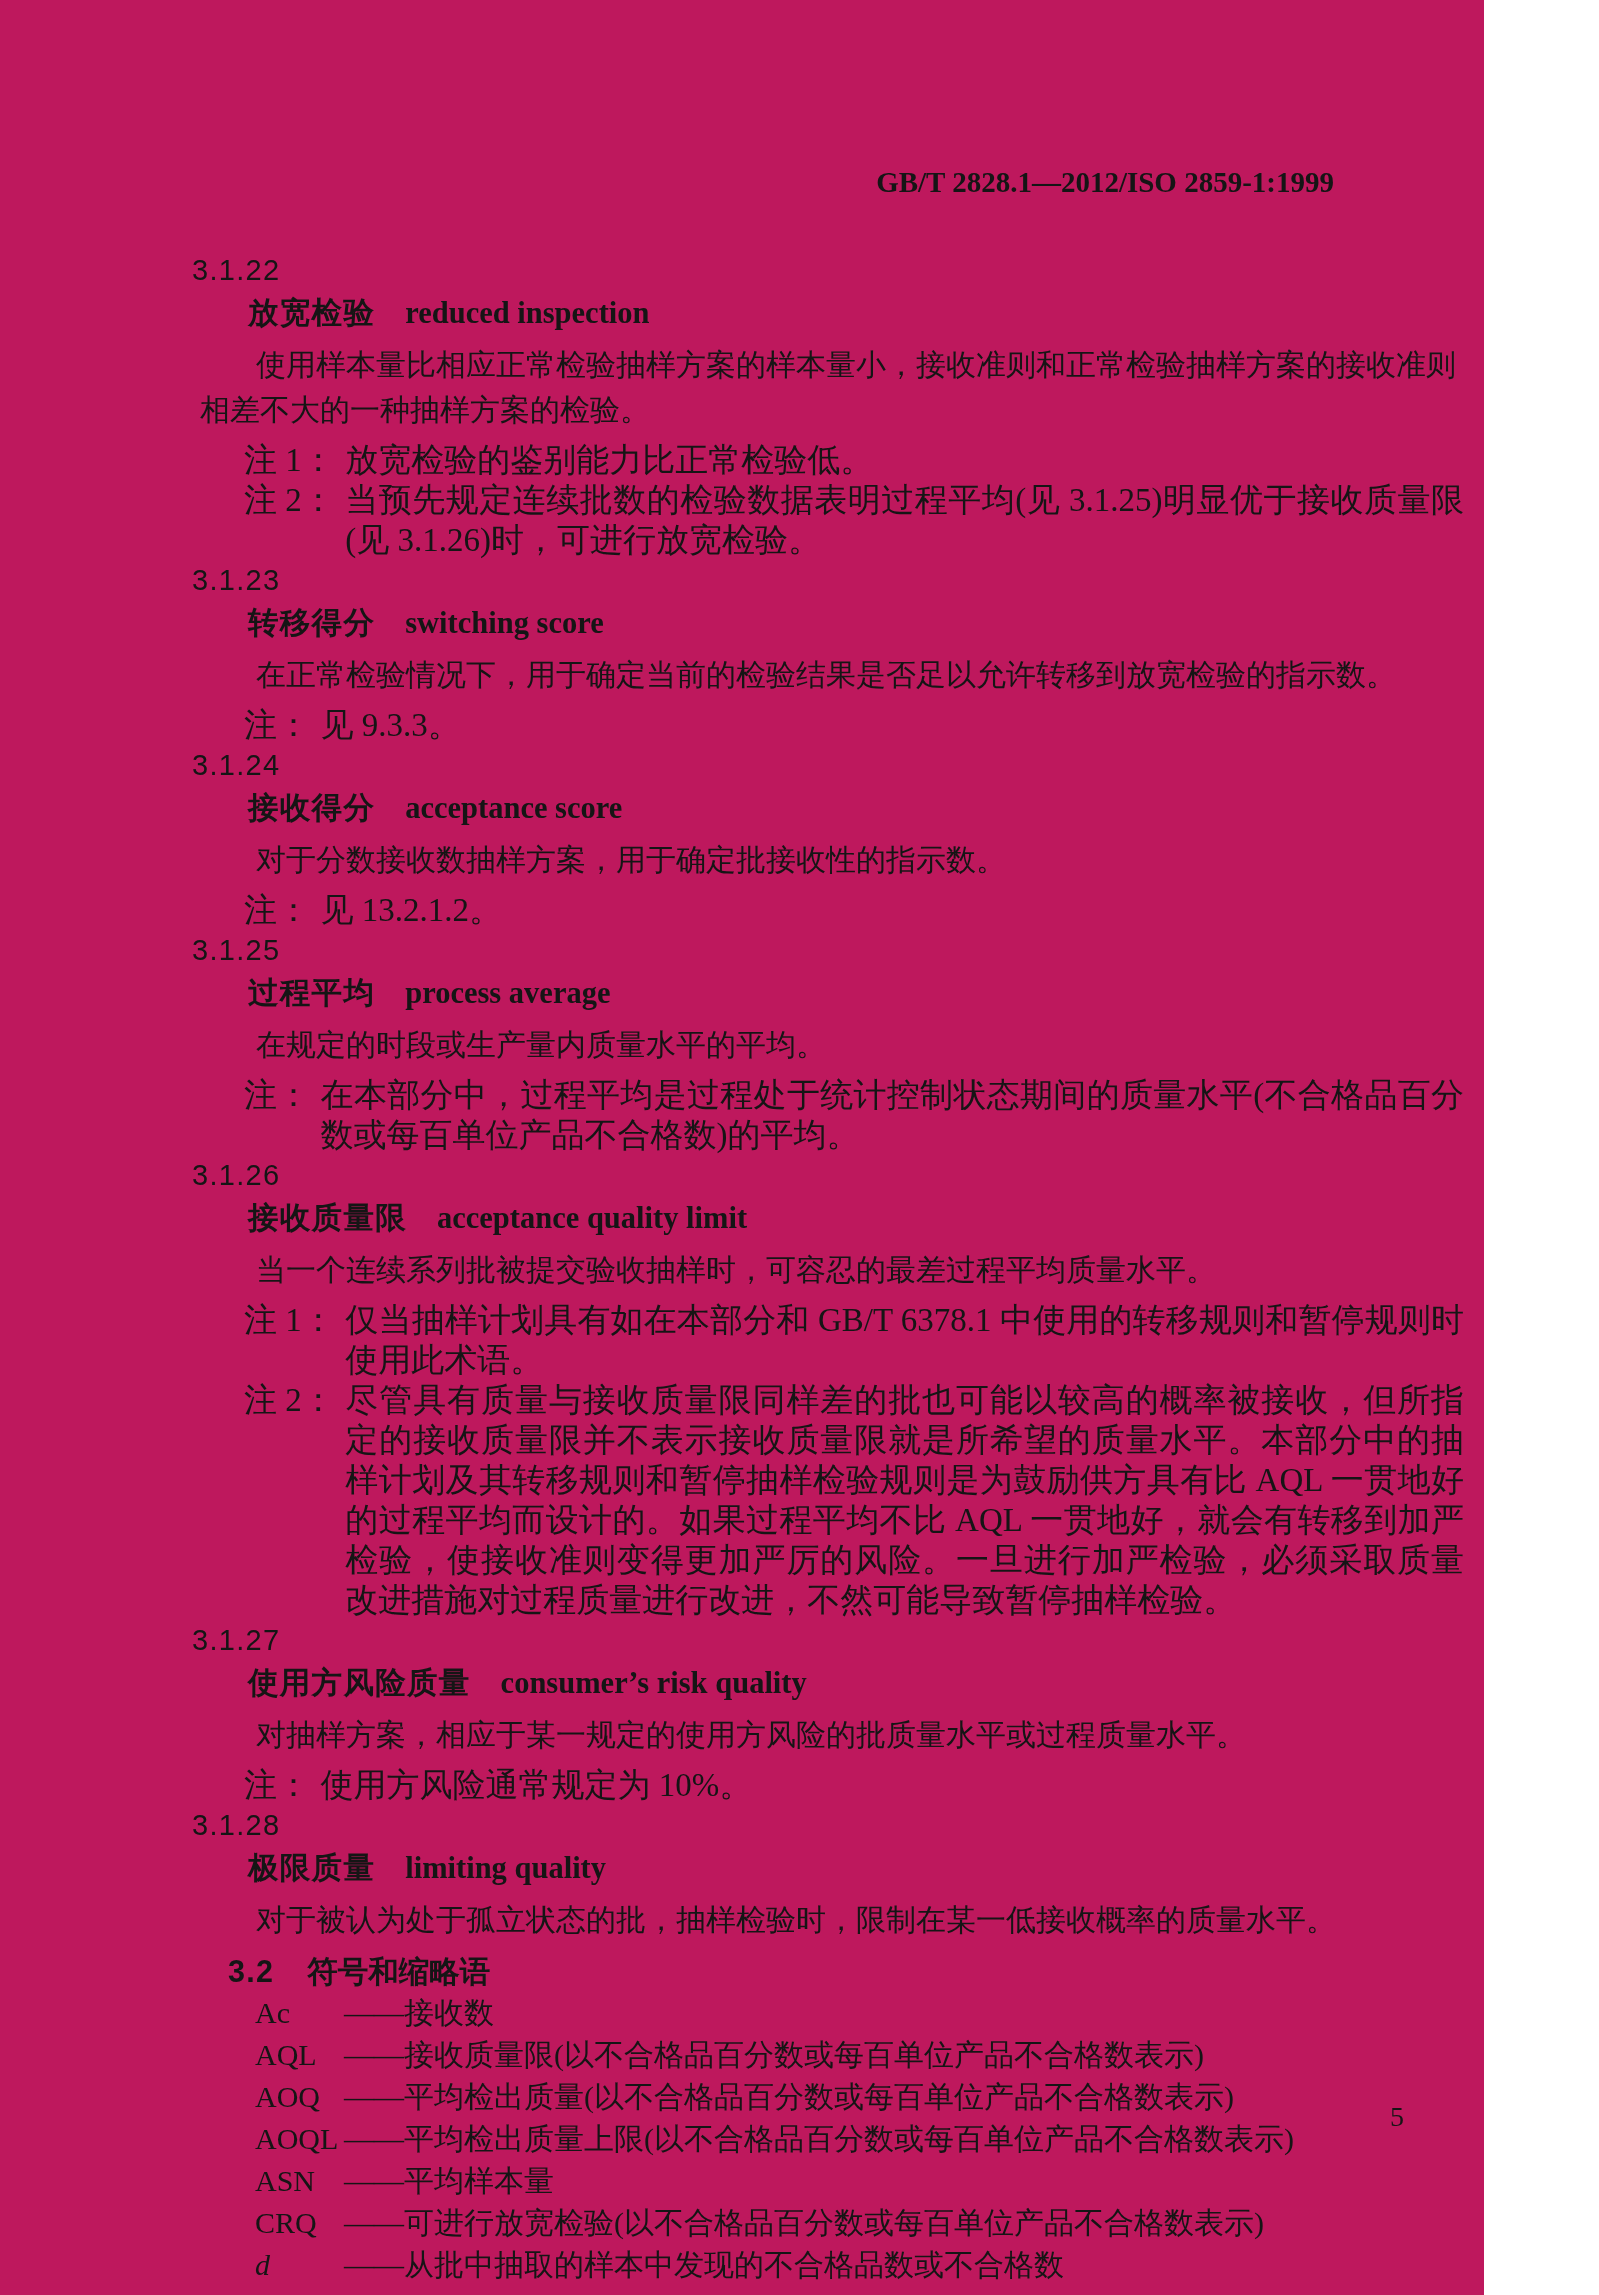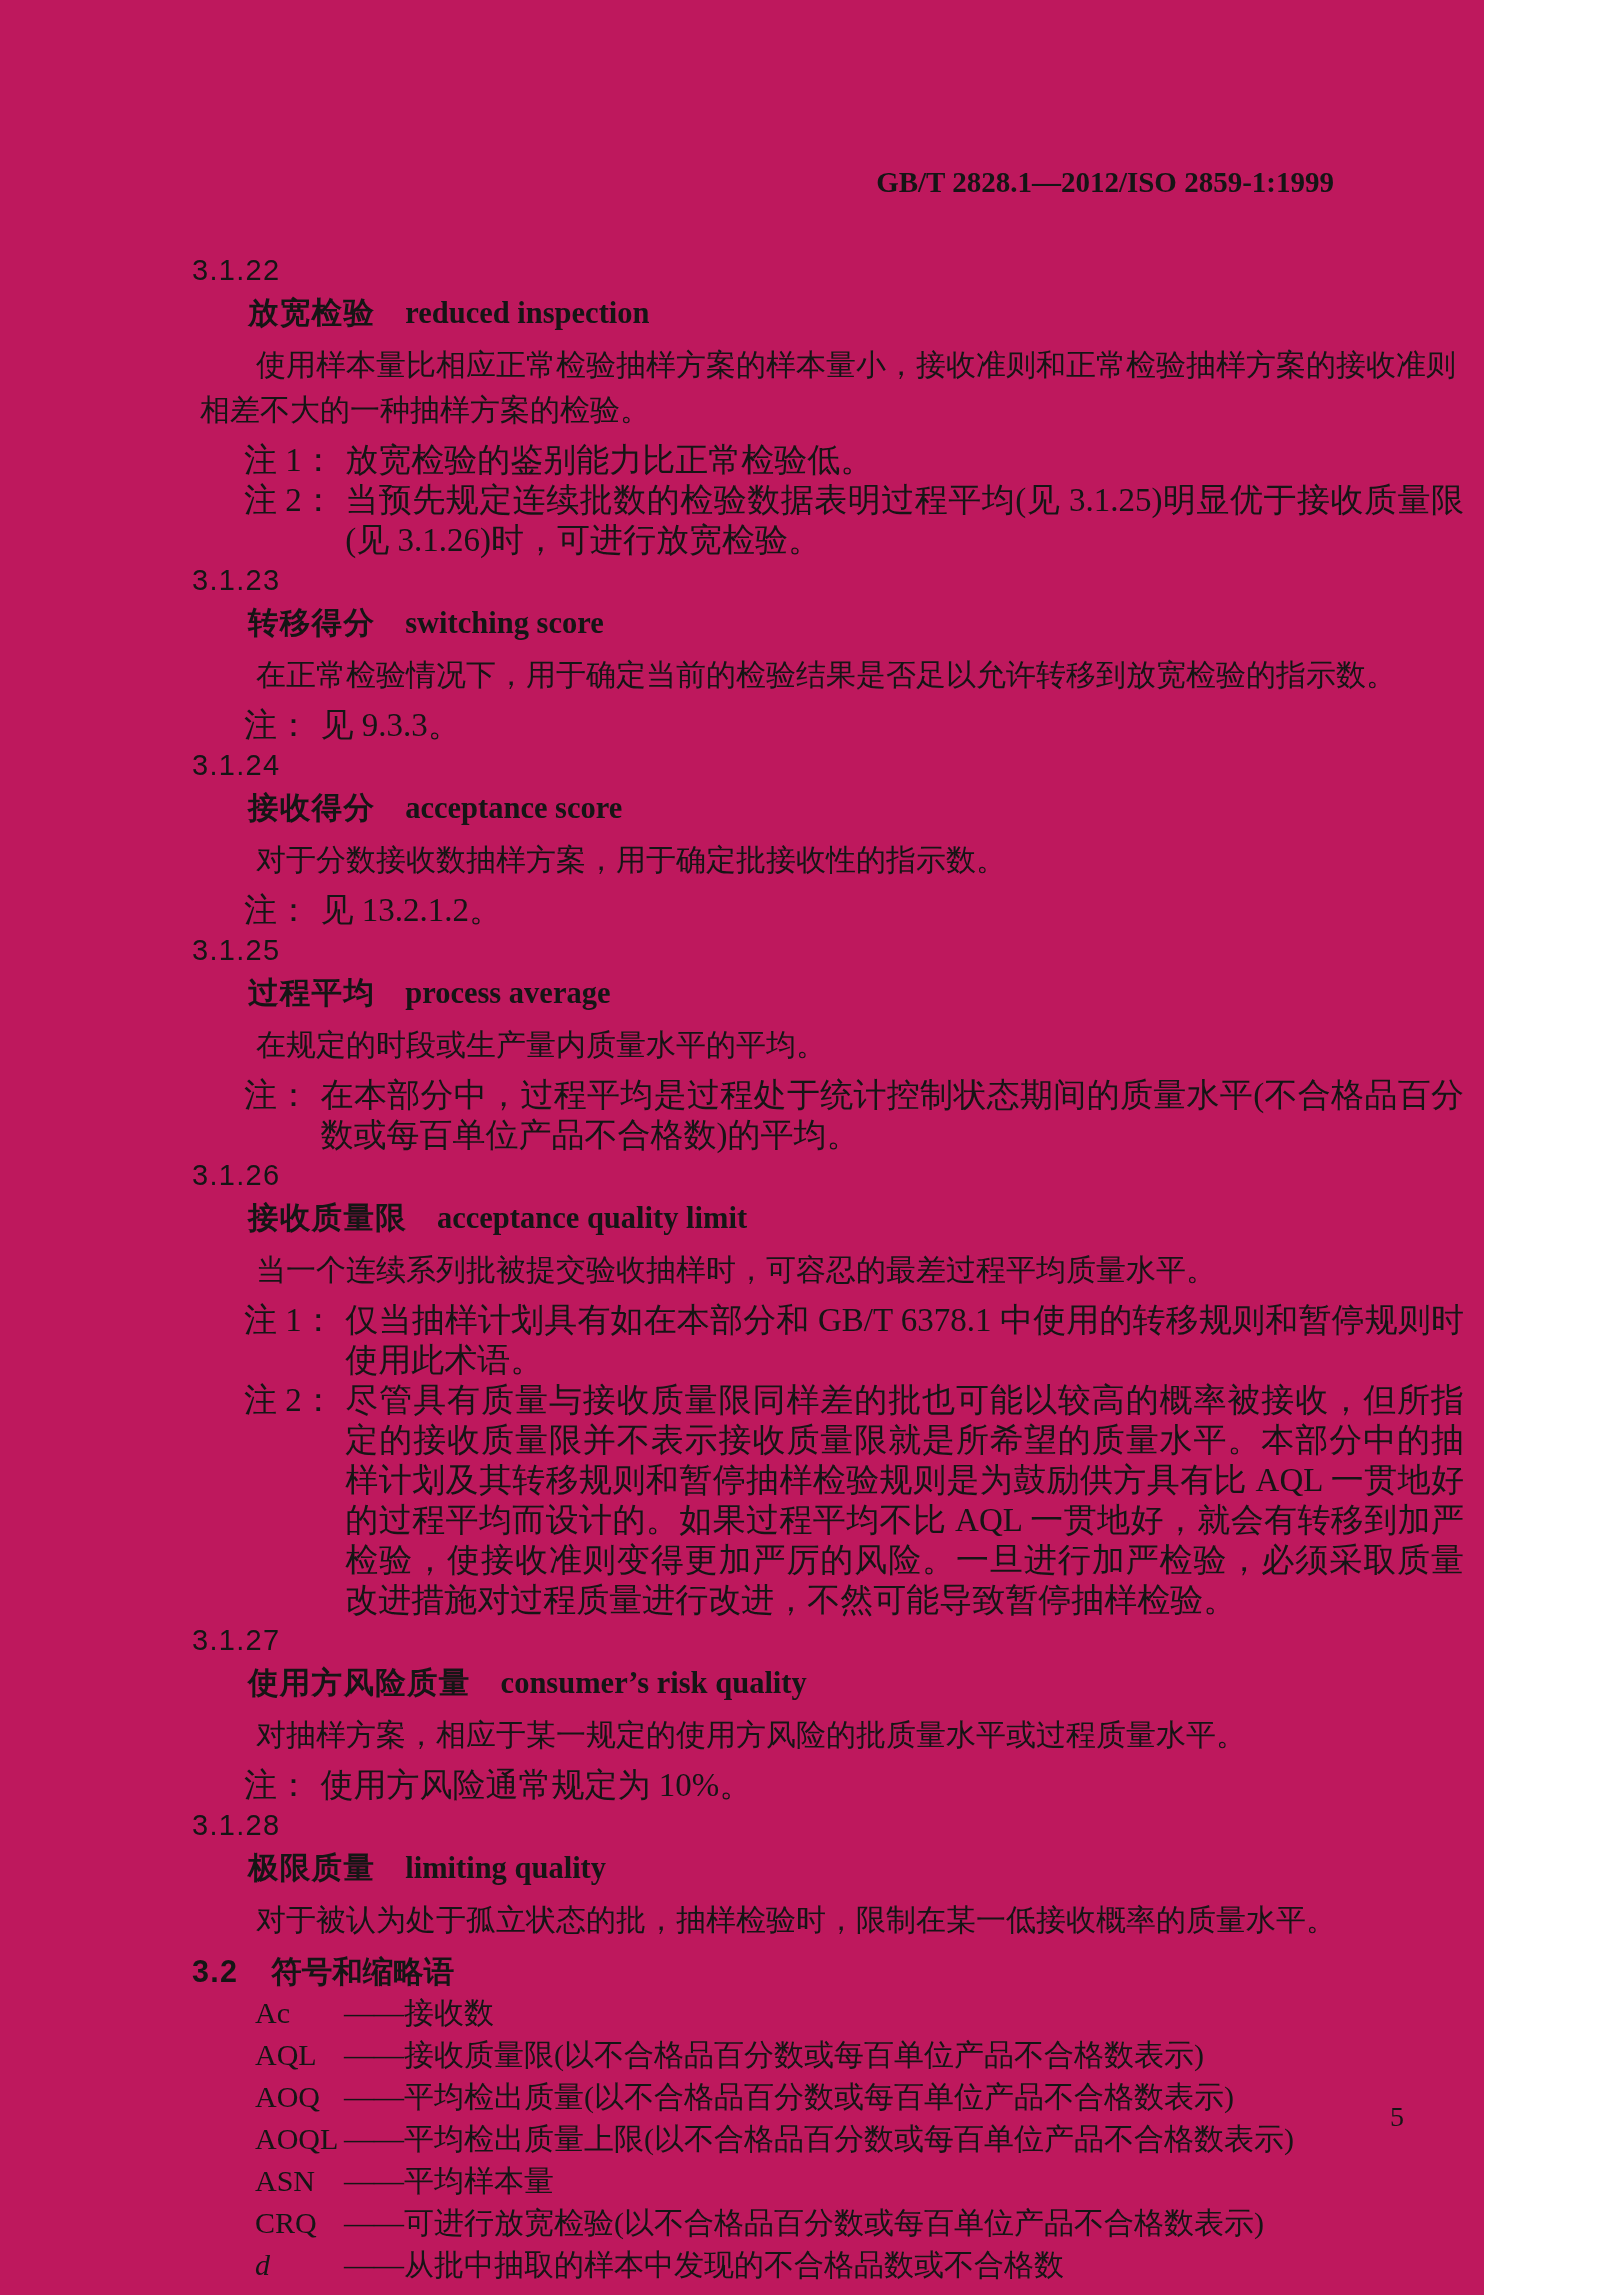--- a/index.html
+++ b/index.html
@@ -61,21 +61,21 @@
     justify-content:flex-end;
   }
   .note-label { flex:0 0 auto; margin-right:10.6px; white-space:nowrap; }
   .note-text  { flex:1 1 auto; }
   .sub-heading {
     font-family:"Liberation Sans", sans-serif;
     font-weight:bold;
     font-size:30.5px;
     line-height:42px;
   }
-  .sub-num { margin-right:33px; letter-spacing:1.3px; }
+  .sub-num { margin-right:33px; letter-spacing:1.3px;margin-left:36px; }
   .sym-row {
     display:flex;
     padding-left:63px;
     font-size:30px;
     line-height:42px;
   }
   .sym { flex:0 0 89px; font-family:"Liberation Serif", serif; }
   .sym.italic { font-style:italic; }
   .sym-dash { flex:0 0 auto; white-space:nowrap; }
   .sym-desc { flex:1 1 auto; }

